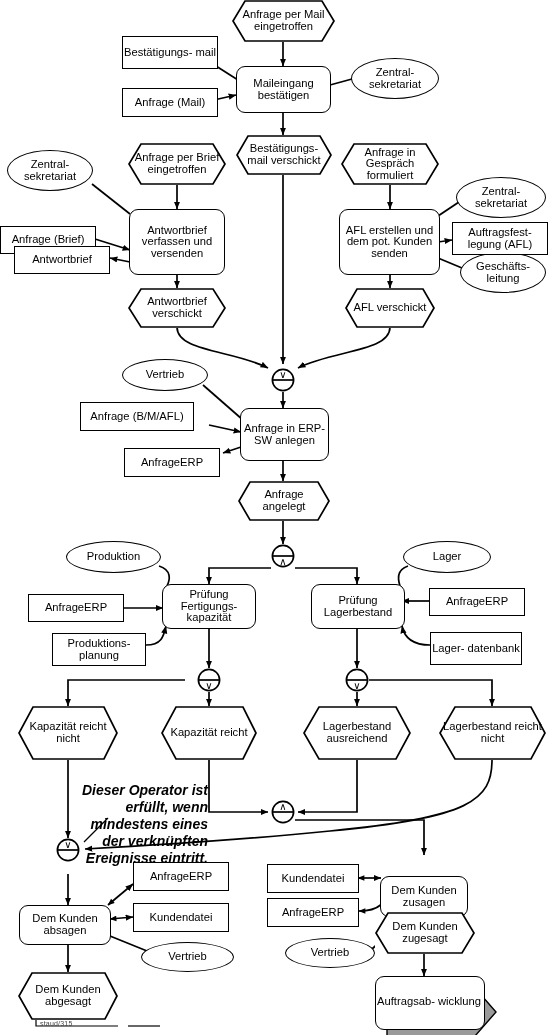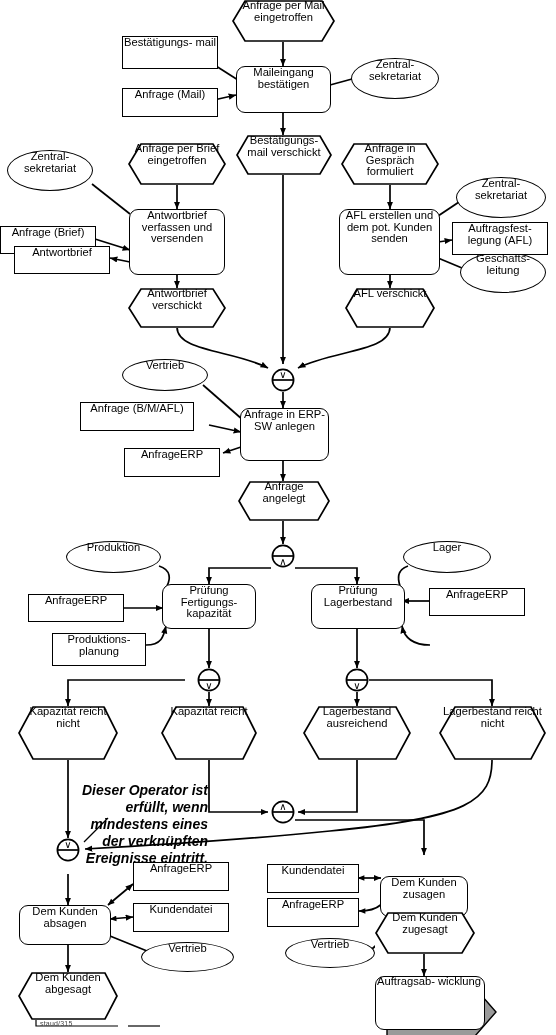--- a/index.html
+++ b/index.html
@@ -1,20 +1,20 @@
 <!DOCTYPE html>
 <html><head>
 <meta charset="utf-8">
 <style>
   html,body{margin:0;padding:0;background:#ffffff;}
   body{font-family:"Liberation Sans",sans-serif;}
   #canvas{position:relative;width:556px;height:1035px;background:#fff;overflow:hidden;}
   svg#wires{position:absolute;left:0;top:0;width:556px;height:1035px;}
 
-  .node{position:absolute;box-sizing:border-box;display:flex;align-items:flex-start;
+  .node{position:absolute;box-sizing:border-box;display:flex;align-items:center;
         justify-content:center;text-align:center;color:#000;background:#fff;
         line-height:1.03;}
   .fn{border:1.6px solid #000;border-radius:9px;font-size:11.2px;}
   .ev{font-size:11.2px;}
   .ev .evtxt{position:relative;z-index:2;padding:0 4px;}
   .ev .evshape{position:absolute;left:0;top:0;width:100%;height:100%;z-index:1;}
   .org{border:1.6px solid #000;border-radius:50%;font-size:11.2px;}
   .data{border:1.6px solid #000;font-size:11.2px;}
   .iface{font-size:11.2px;}
   .iface .ifbox{position:absolute;left:0;top:0;width:100%;height:100%;
@@ -354,20 +354,23 @@
     </div>
 
   <div class="node data" style="left:52px;top:633px;width:94px;height:33px;">
     <span>Produktions- planung</span>
     </div>
 
   <div class="node data" style="left:429px;top:588px;width:96px;height:28px;">
     <span>AnfrageERP</span>
     </div>
 
+  <div class="node data" style="left:430px;top:632px;width:92px;height:33px;">
+    <span>Lager- datenbank</span>
+    </div>
 
   <div class="node data" style="left:133px;top:862px;width:96px;height:29px;">
     <span>AnfrageERP</span>
     </div>
 
   <div class="node data" style="left:133px;top:903px;width:96px;height:29px;">
     <span>Kundendatei</span>
     </div>
 
   <div class="node data" style="left:267px;top:864px;width:92px;height:29px;">

